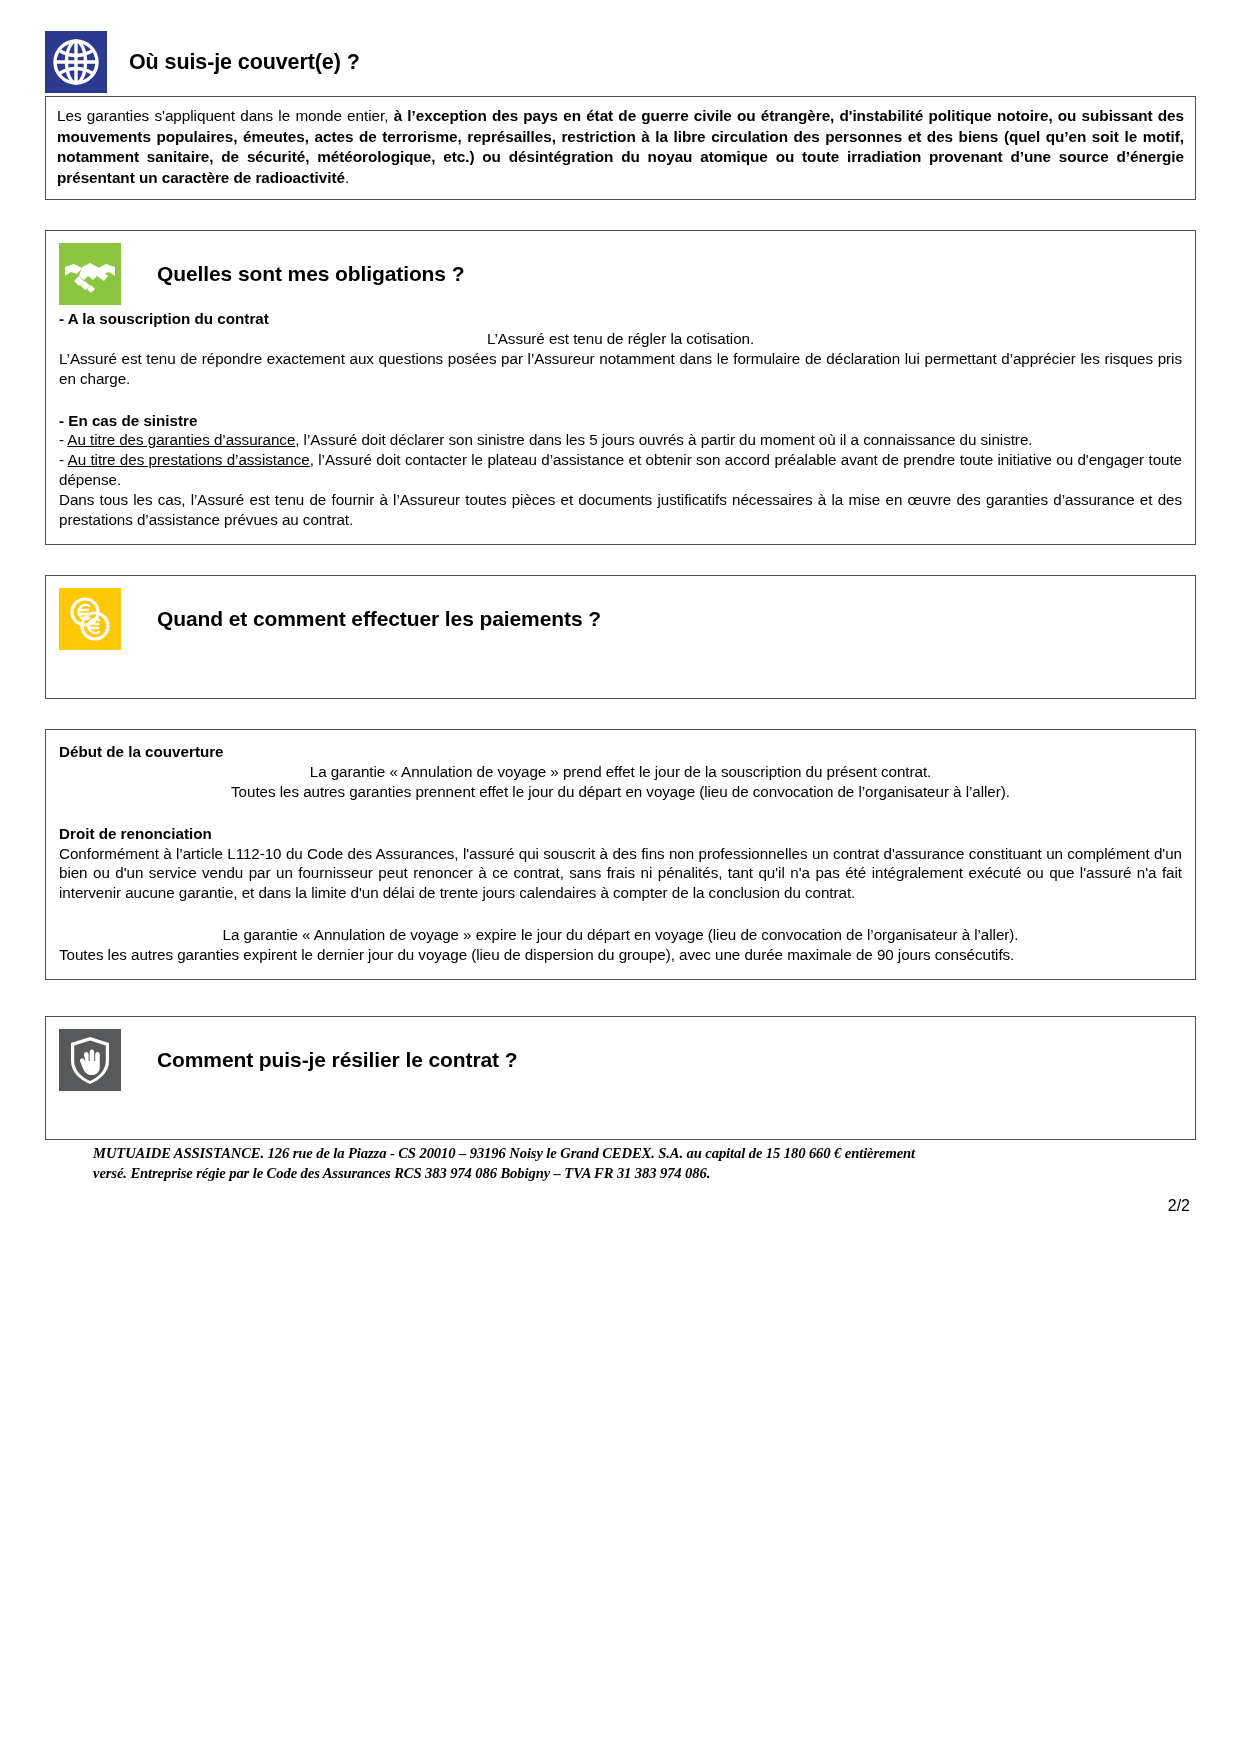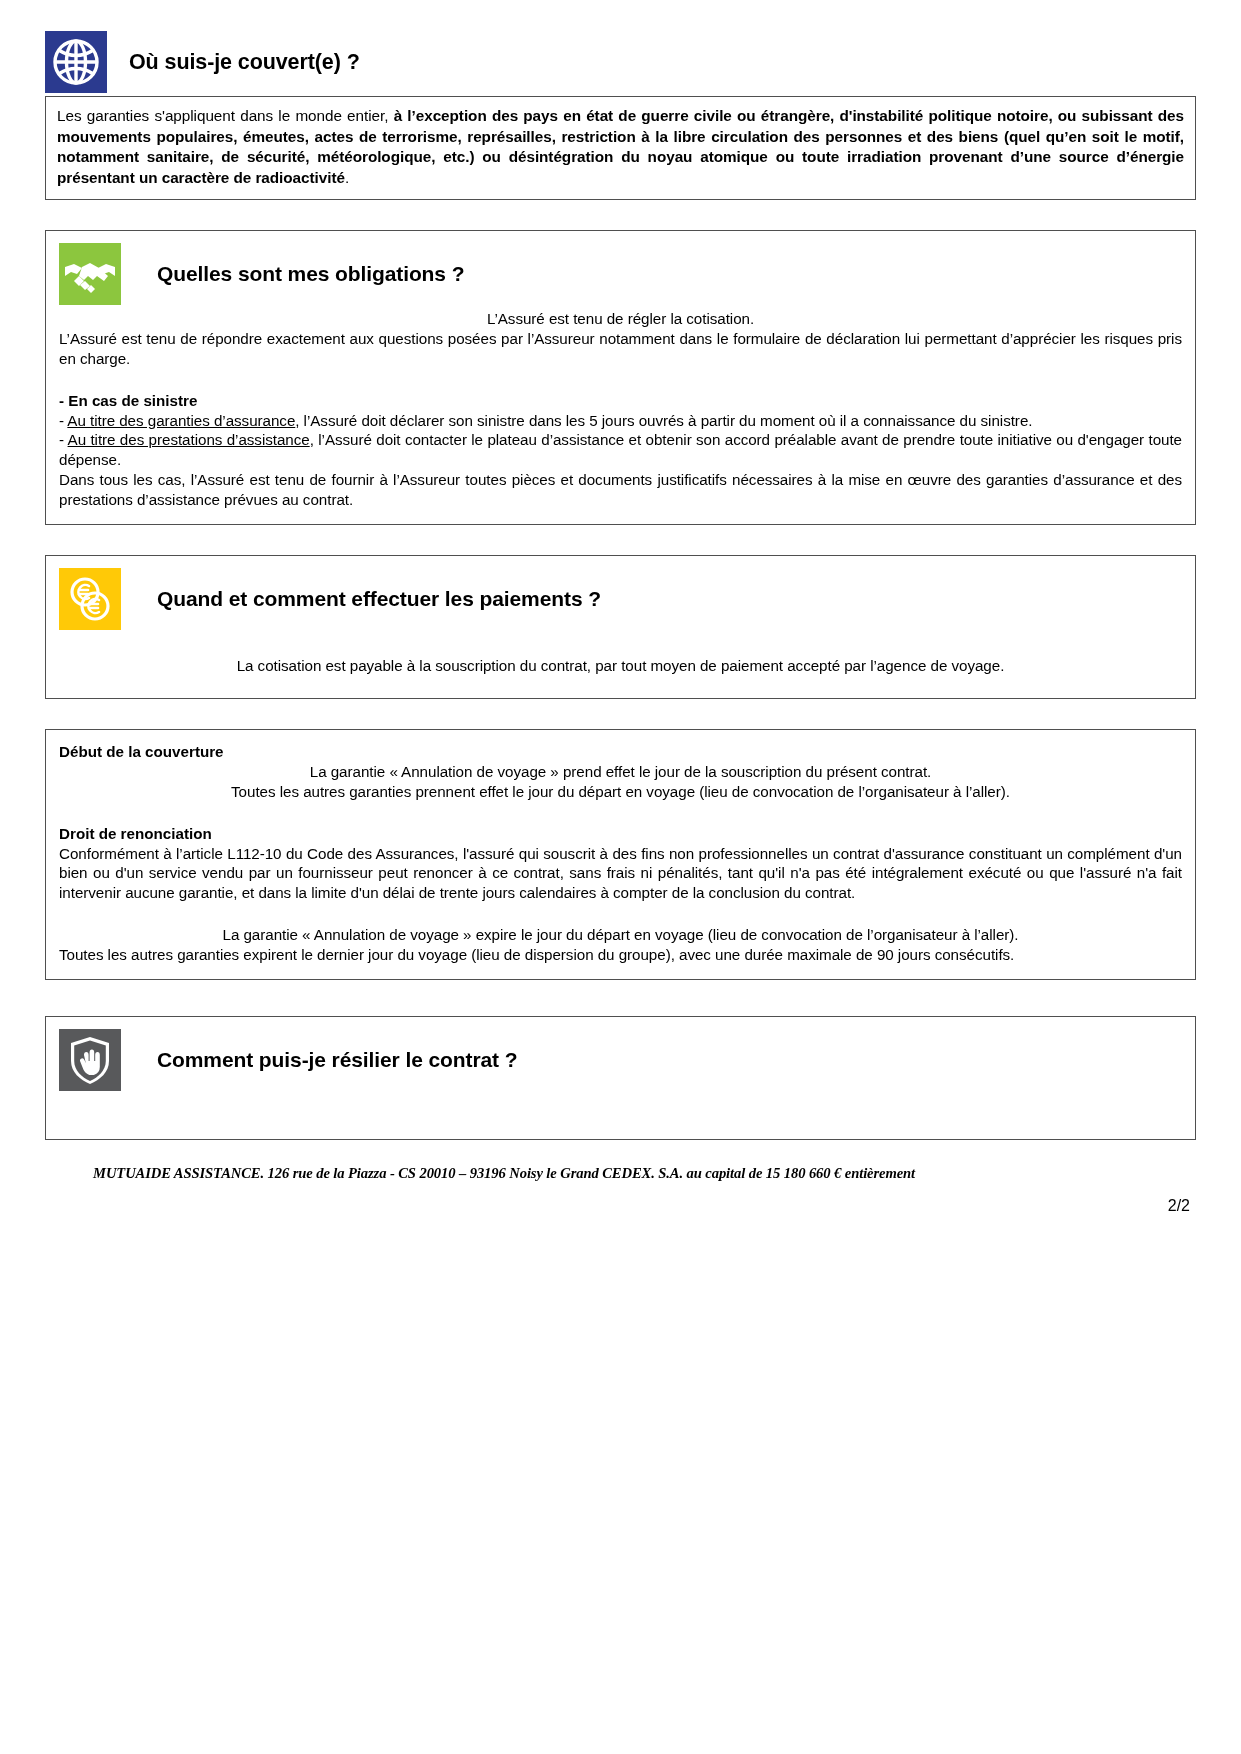--- a/index.html
+++ b/index.html
@@ -153,20 +153,21 @@
             <path d="M23 24 L31 20 L40 25 L49 33 L45 38 L38 33 L34 37 L29 33 L25 37 L20 33 Z"></path>
             <path d="M20 33 L25 38 L20 43 L15 38 Z"></path>
             <path d="M26 38 L31 43 L26 47 L21 42 Z"></path>
             <path d="M32 42 L36 46 L32 50 L28 46 Z"></path>
           </g>
         </svg>
       </span>
       <span class="heading-text">Quelles sont mes obligations ?</span>
     </div>
 
+    <p class="sub-head">- A la souscription du contrat</p>
     <p class="t nj">L’Assuré est tenu de régler la cotisation.</p>
     <p class="t">L’Assuré est tenu de répondre exactement aux questions posées par l’Assureur notamment dans le formulaire de déclaration lui permettant d’apprécier les risques pris en charge.</p>
 
     <div class="spacer-md"></div>
 
     <p class="sub-head">- En cas de sinistre</p>
     <p class="t"><span>- </span><span class="u">Au titre des garanties d’assurance</span><span>, l’Assuré doit déclarer son sinistre dans les 5 jours ouvrés à partir du moment où il a connaissance du sinistre.</span></p>
     <p class="t"><span>- </span><span class="u">Au titre des prestations d’assistance</span><span>, l’Assuré doit contacter le plateau d’assistance et obtenir son accord préalable avant de prendre toute initiative ou d'engager toute dépense.</span></p>
     <p class="t">Dans tous les cas, l’Assuré est tenu de fournir à l’Assureur toutes pièces et documents justificatifs nécessaires à la mise en œuvre des garanties d’assurance et des prestations d’assistance prévues au contrat.</p>
   </div>
@@ -187,21 +188,20 @@
             <line x1="20" y1="22" x2="29" y2="22"></line>
             <line x1="20" y1="26" x2="29" y2="26"></line>
             <path d="M40 32 a7 7 0 1 0 0 12"></path>
             <line x1="30" y1="36" x2="39" y2="36"></line>
             <line x1="30" y1="40" x2="39" y2="40"></line>
           </g>
         </svg>
       </span>
       <span class="heading-text">Quand et comment effectuer les paiements ?</span>
     </div>
-    <p class="t nj">La cotisation est payable à la souscription du contrat, par tout moyen de paiement accepté par l’agence de voyage.</p>
   </div>
 
   <div class="gap-30"></div>
 
   <div class="panel" style="padding:12px 13px 14px 13px;">
 
     <p class="sub-head">Début de la couverture</p>
     <p class="t nj">La garantie « Annulation de voyage » prend effet le jour de la souscription du présent contrat.</p>
     <p class="t nj">Toutes les autres garanties prennent effet le jour du départ en voyage (lieu de convocation de l’organisateur à l’aller).</p>
 
@@ -229,16 +229,17 @@
             <path d="M25 26 q0-3 2.3-3 t2.3 3 v6 h1 v-8.5 q0-3 2.3-3 t2.3 3 V32 h1 v-6 q0-3 2.3-3 t2.3 3 v12 q0 6 -6 8 h-4.5 q-5 -2 -6.5 -7 l-2.6 -6.4 q-0.9 -2.4 1.3 -3.2 q2-0.7 2.9 1.6 l1.4 3.3 z"></path>
           </g>
         </svg>
       </span>
       <span class="heading-text">Comment puis-je résilier le contrat ?</span>
     </div>
   </div>
 
   <div class="footer">
     <p class="footer-text">MUTUAIDE ASSISTANCE. 126 rue de la Piazza - CS 20010 – 93196 Noisy le Grand CEDEX. S.A. au capital de 15 180 660 € entièrement</p>
+    <p class="footer-text">versé. Entreprise régie par le Code des Assurances RCS 383 974 086 Bobigny – TVA FR 31 383 974 086.</p>
     <div class="page-num">2/2</div>
   </div>
 
 </div>
 
 </body></html>

